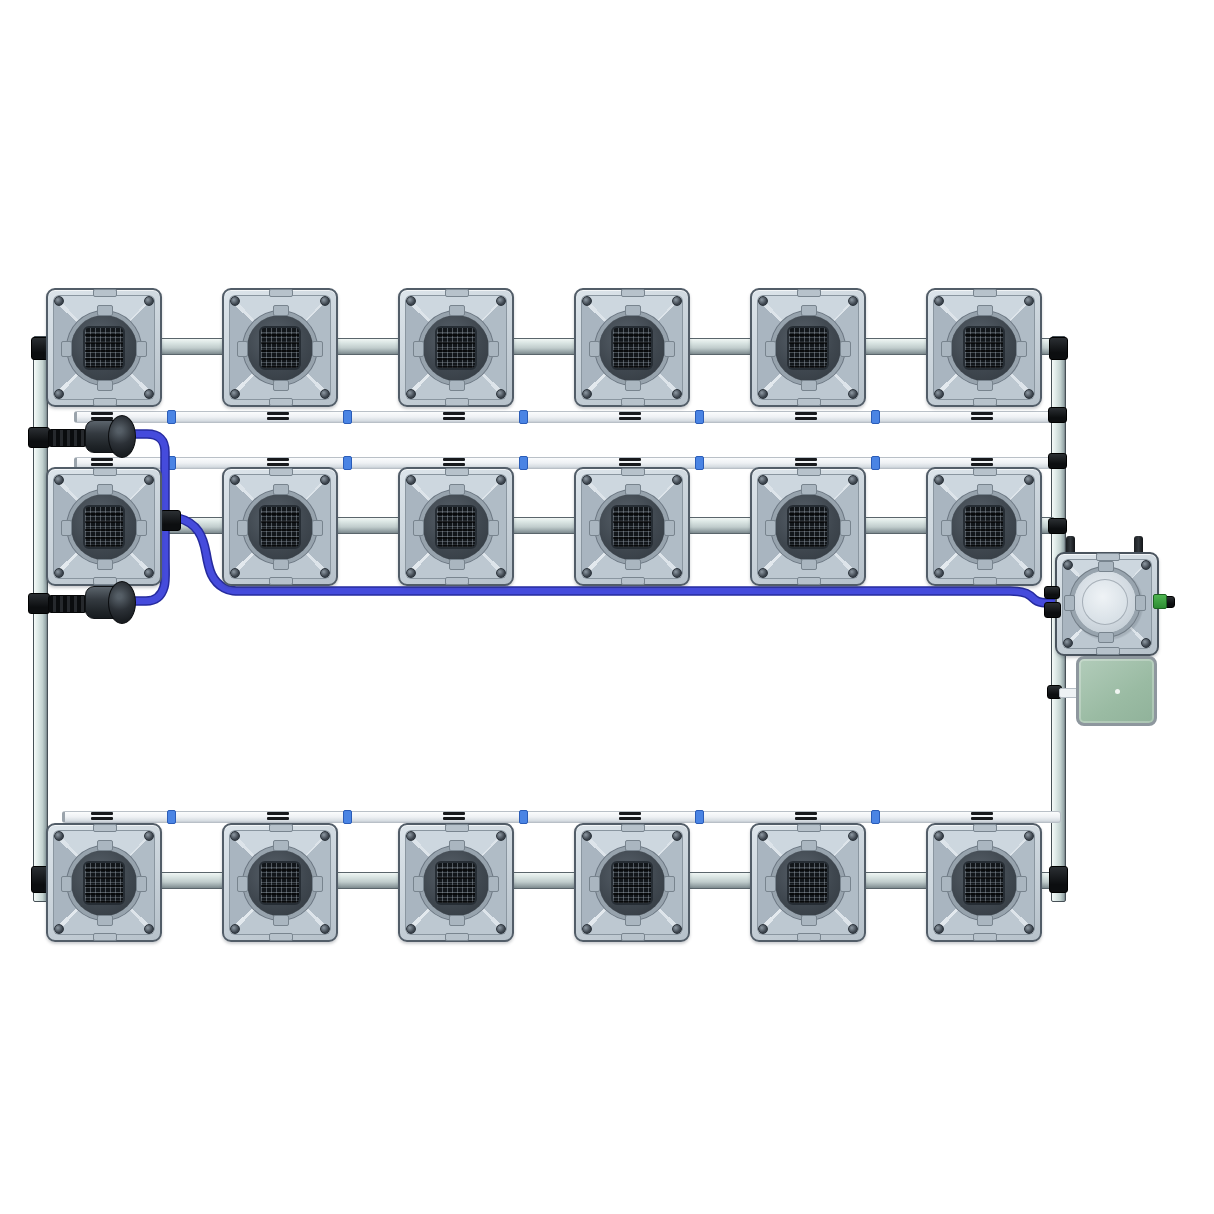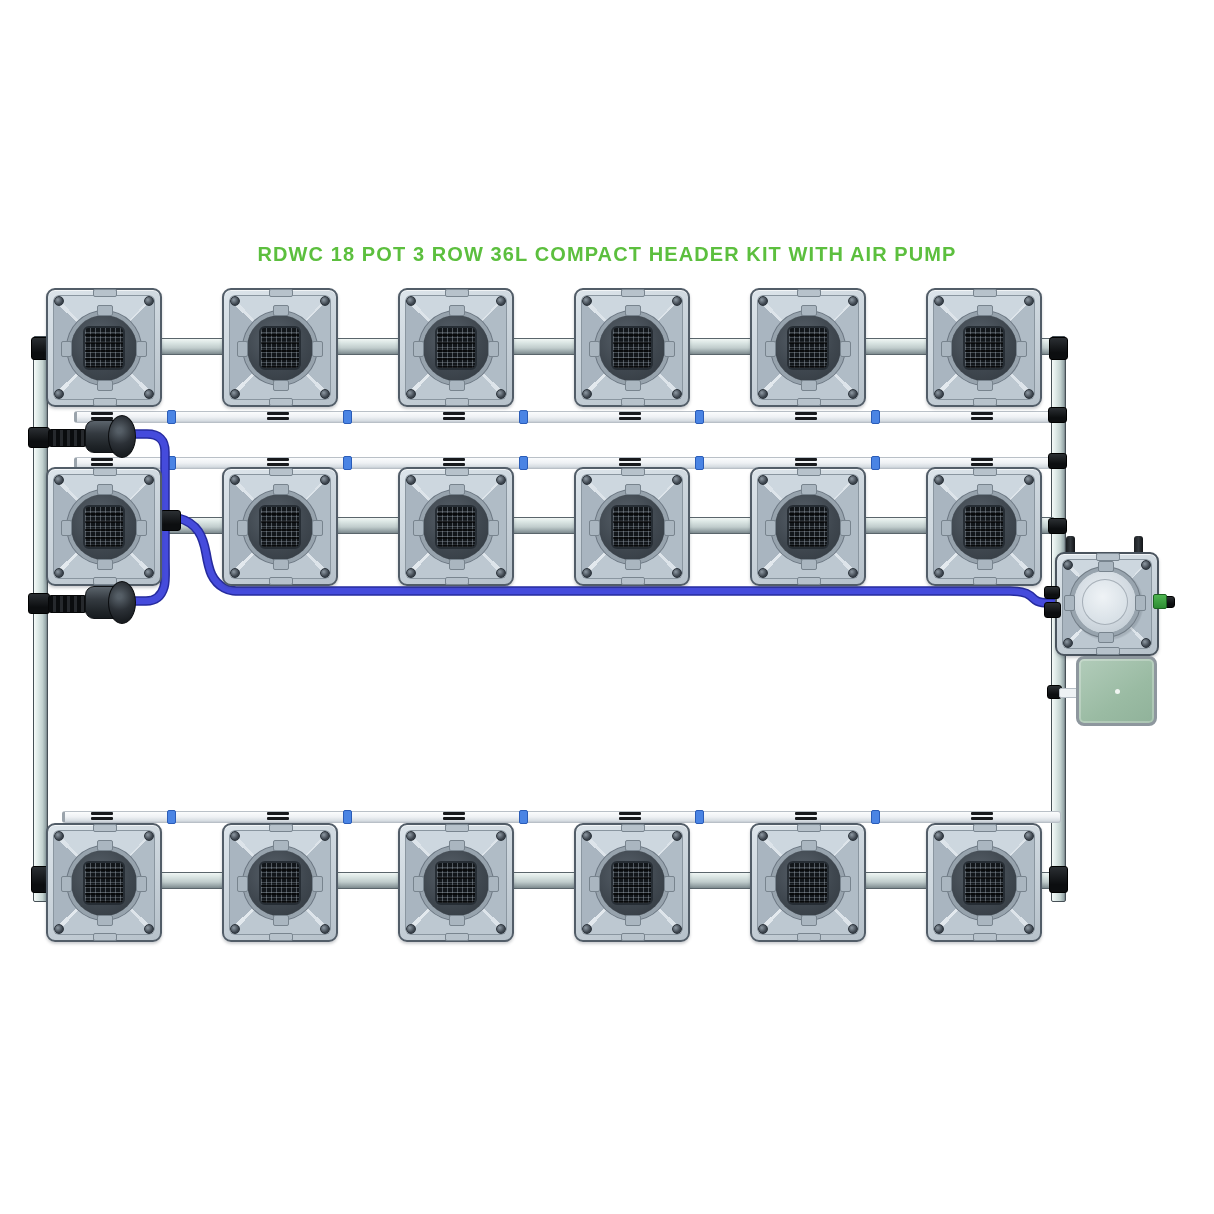--- a/index.html
+++ b/index.html
@@ -79,21 +79,20 @@
   .pump-body{position:absolute;z-index:10;border:1px solid #101316;border-radius:9px 5px 5px 9px;
     background:linear-gradient(180deg,#5b646c,#343a40 40%,#1f2428 80%,#171b1f);}
   .pump-disc{position:absolute;z-index:10;border:1px solid #0b0d0f;border-radius:50%;
     background:radial-gradient(circle at 40% 35%,#555e66 8%,#2c3137 45%,#191d21 80%);}
 </style>
 </head>
 <body>
 
 <div class="stage" id="stage">
 
-  <div class="title" style="color: rgb(92, 191, 62);">RDWC 18 POT 3 ROW 36L COMPACT HEADER KIT WITH AIR PUMP</div>
 
   <svg class="tubes" width="1214" height="1214" viewBox="0 0 1214 1214" fill="none" stroke-linecap="round" stroke-linejoin="round">
     <path class="tube-outline" stroke-width="9.5" d="M128 434 L147 434 Q165 434 165 452 L165 511" stroke="#262b9e"></path>
     <path class="tube-outline" stroke-width="9.5" d="M128 601 L146 601 C157 601 162 594 164 587 C166 580 165 574 165 556 L165 528" stroke="#262b9e"></path>
     <path class="tube-outline" stroke-width="9.5" d="M178 518 C198 523 203 537 206 553 C209 571 212 581 224 588 C231 592 238 591 248 591 L1010 591 C1026 591 1030 595 1034 599 C1038 603 1044 603 1056 603" stroke="#262b9e"></path>
     <path class="tube-core" stroke-width="6.5" d="M128 434 L147 434 Q165 434 165 452 L165 511" stroke="#454bdc"></path>
     <path class="tube-core" stroke-width="6.5" d="M128 601 L146 601 C157 601 162 594 164 587 C166 580 165 574 165 556 L165 528" stroke="#454bdc"></path>
     <path class="tube-core" stroke-width="6.5" d="M178 518 C198 523 203 537 206 553 C209 571 212 581 224 588 C231 592 238 591 248 591 L1010 591 C1026 591 1030 595 1034 599 C1038 603 1044 603 1056 603" stroke="#454bdc"></path>
   </svg>
 

